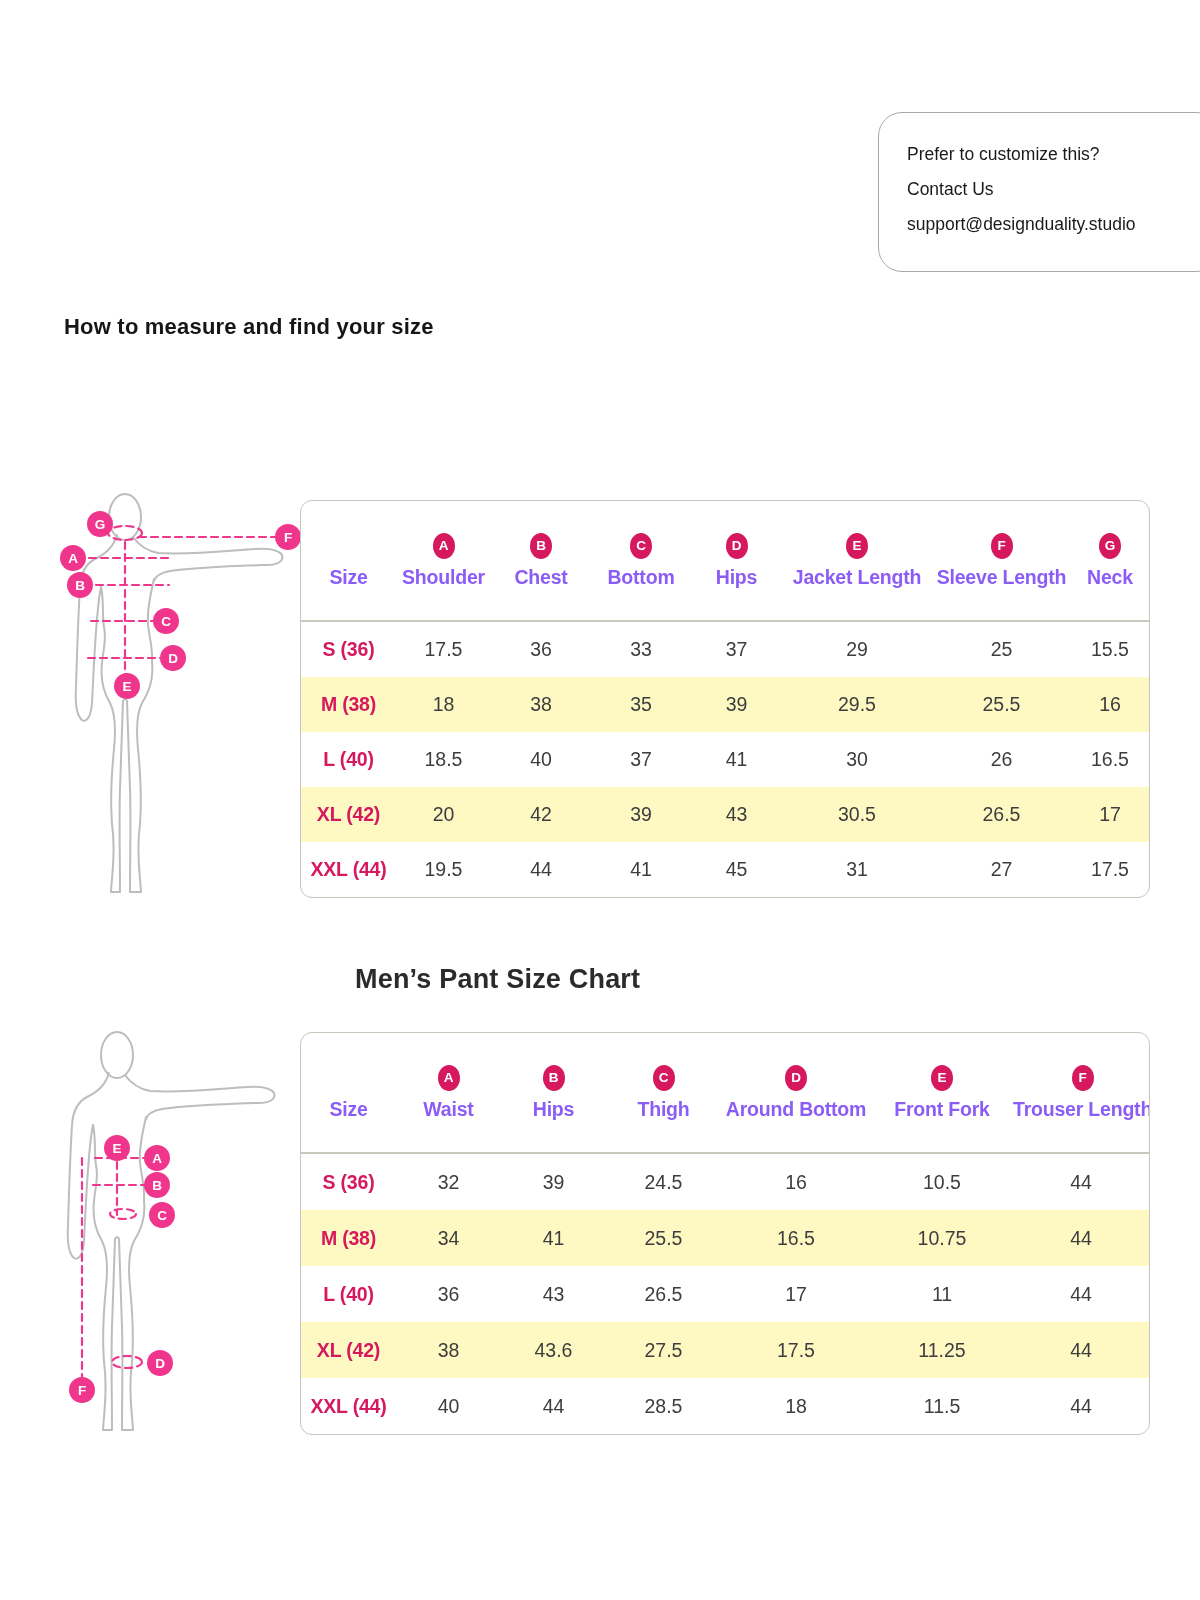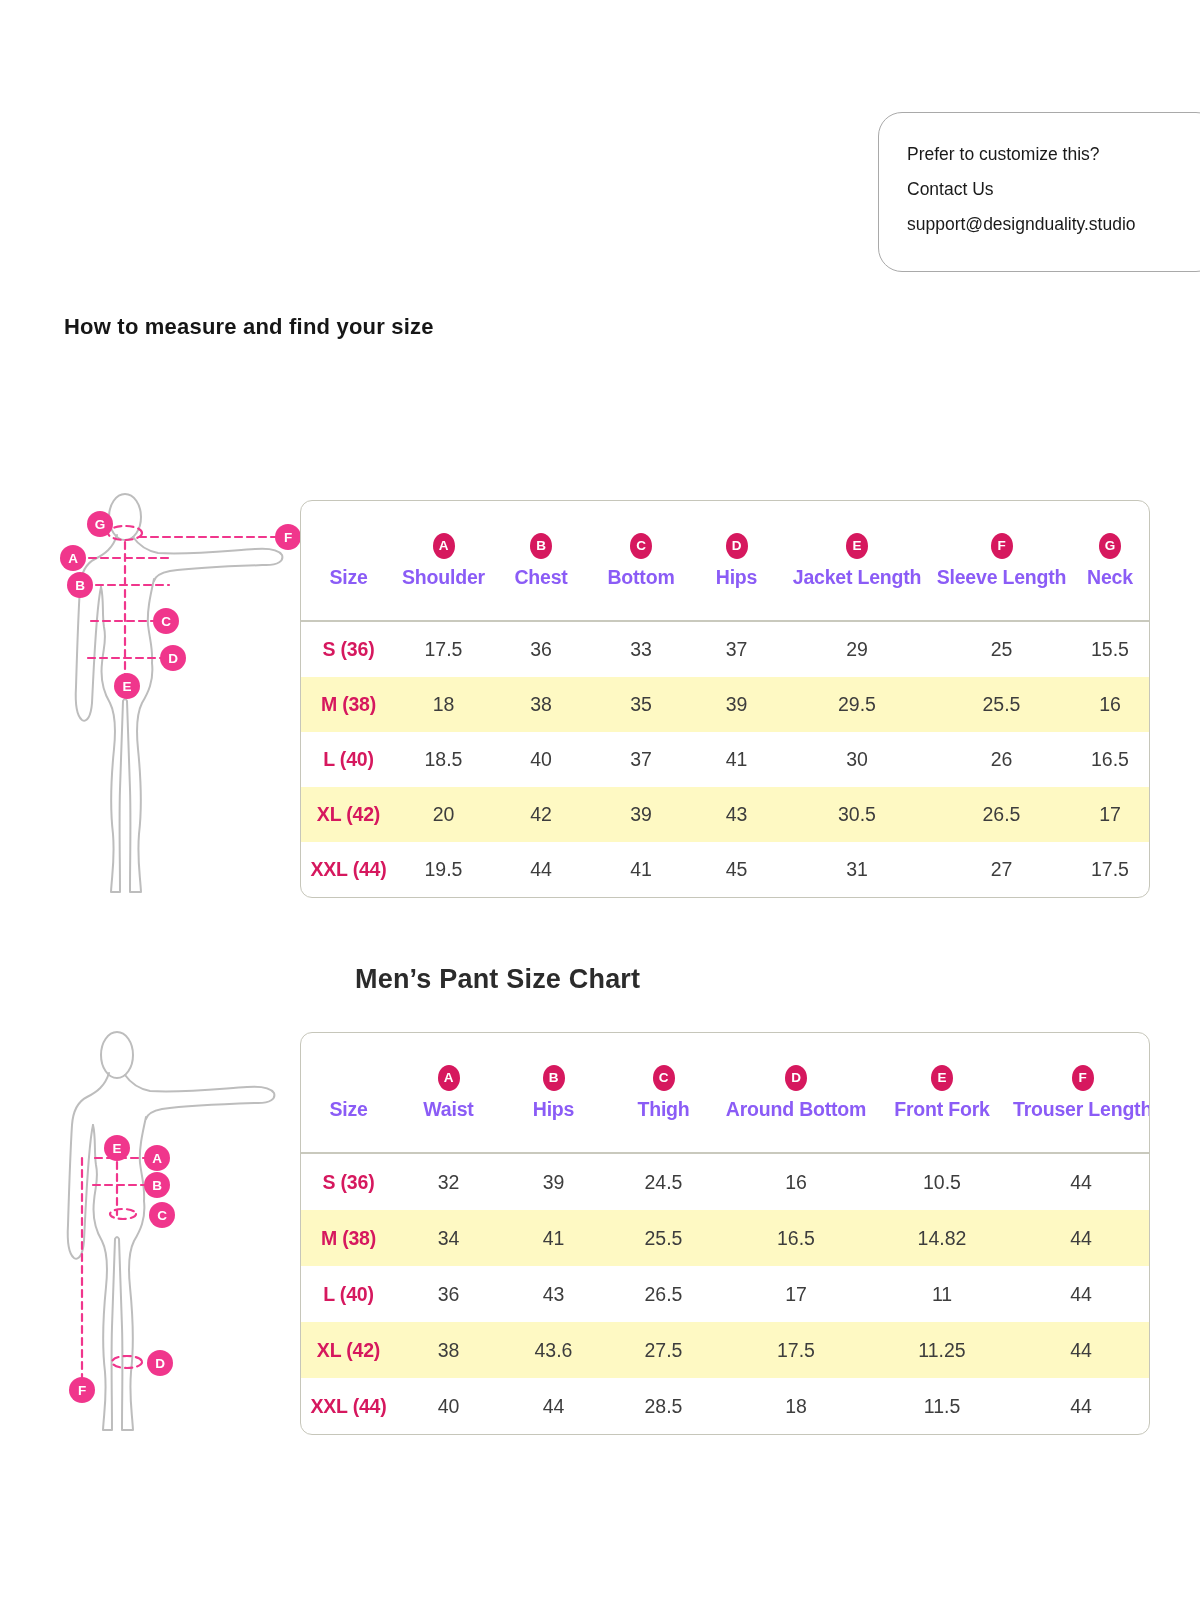--- a/index.html
+++ b/index.html
@@ -278,21 +278,21 @@
       <div class="td">16</div>
       <div class="td">10.5</div>
       <div class="td">44</div>
     </div>
     <div class="tr alt">
       <div class="td size-label">M (38)</div>
       <div class="td">34</div>
       <div class="td">41</div>
       <div class="td">25.5</div>
       <div class="td">16.5</div>
-      <div class="td">14.82</div>
+      <div class="td">10.75</div>
       <div class="td">44</div>
     </div>
     <div class="tr">
       <div class="td size-label">L (40)</div>
       <div class="td">36</div>
       <div class="td">43</div>
       <div class="td">26.5</div>
       <div class="td">17</div>
       <div class="td">11</div>
       <div class="td">44</div>

